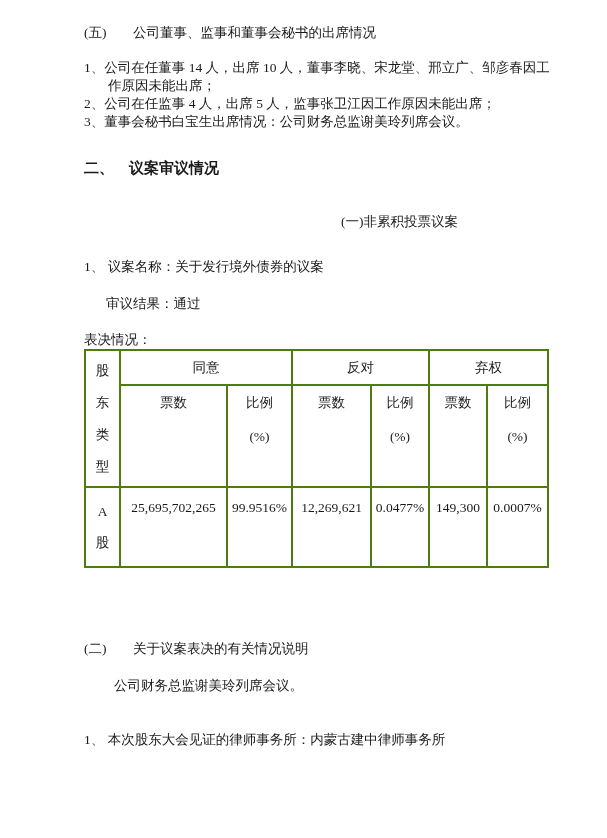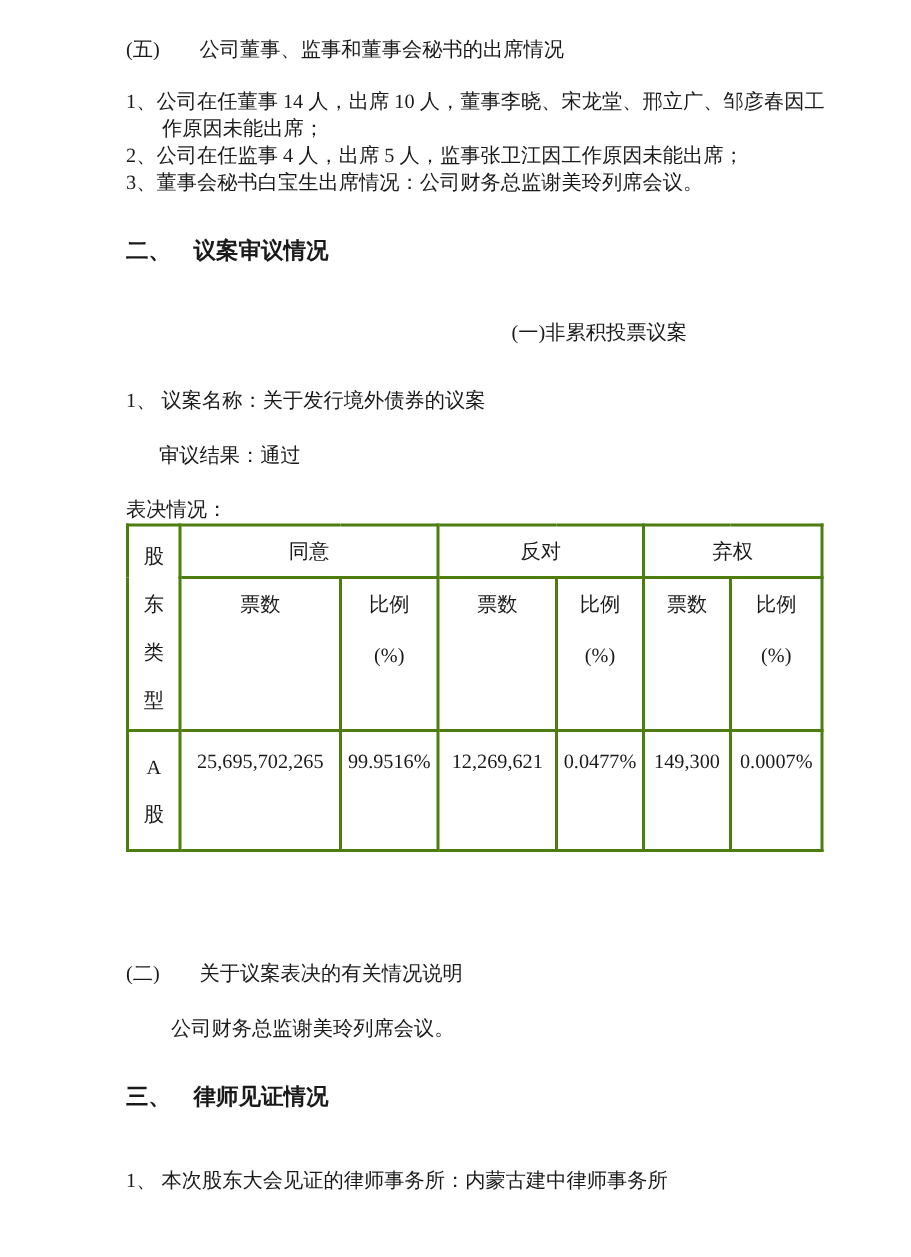--- a/index.html
+++ b/index.html
@@ -195,19 +195,16 @@
     </tr>
   </tbody>
     </table>
 
   <div class="heading-plain mt-sec2b">
     <span class="hlabel">(二)</span><span>关于议案表决的有关情况说明</span>
   </div>
 
   <div class="txt mt-passed">公司财务总监谢美玲列席会议。</div>
 
-  <div class="heading-bold mt-sec3">
-    <span class="hlabel">三、</span><span>律师见证情况</span>
-  </div>
 
   <div class="txt mt-lawyer">1、 本次股东大会见证的律师事务所：内蒙古建中律师事务所</div>
 
 </div>
 
 </body></html>

